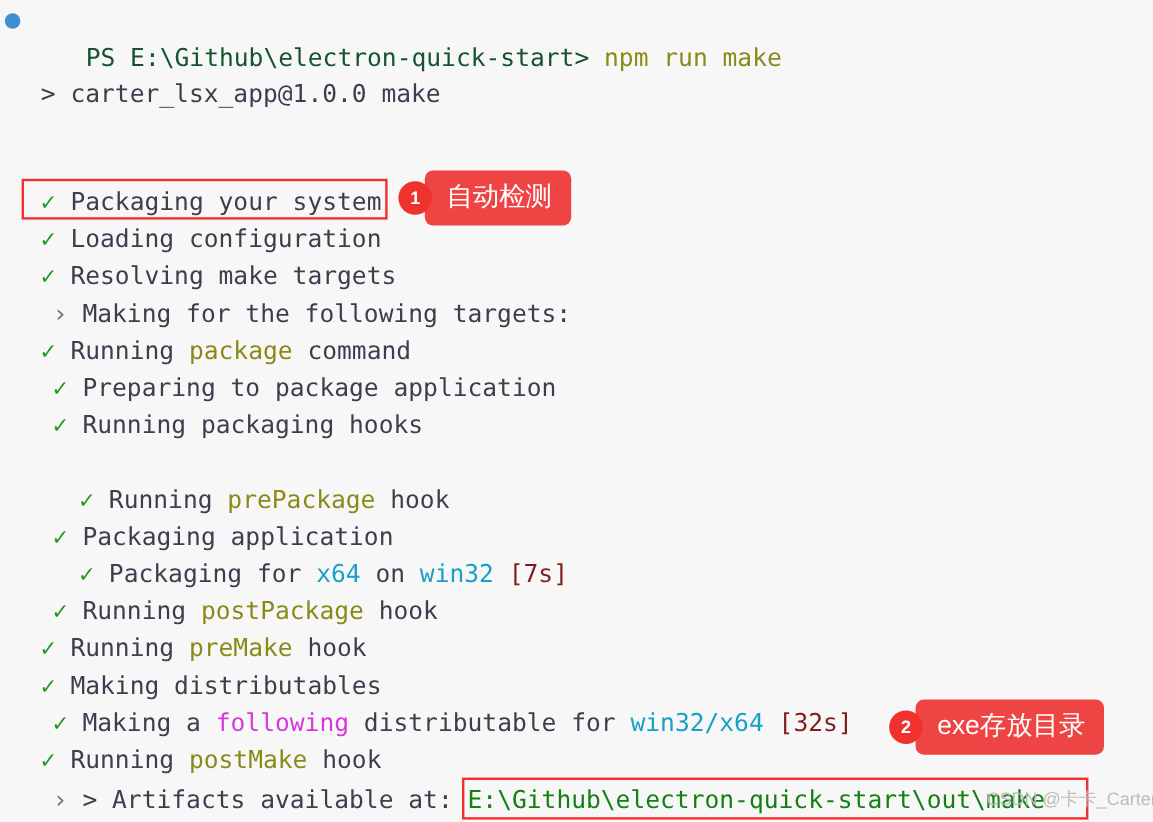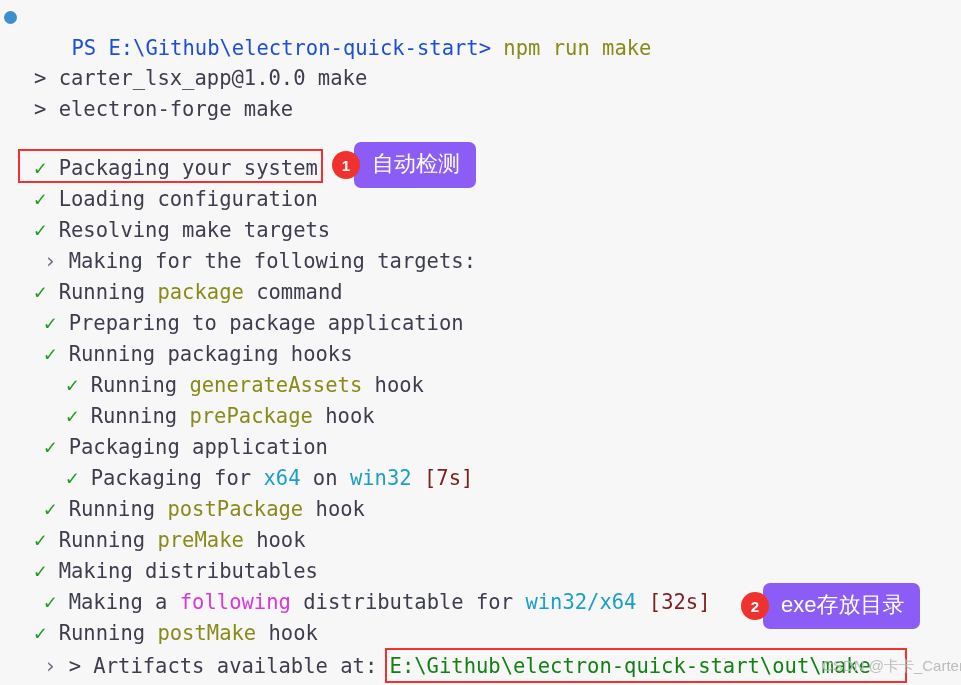--- a/index.html
+++ b/index.html
@@ -60,21 +60,21 @@
   .chev {
     color: #6f6f80;
   }
 
   .c-key     { color: #8a8a18; }   
   .c-arch    { color: #1a9fc7; }   
   .c-time    { color: #7f1d1d; }   
   .c-magenta { color: #d838d8; }   
   .c-green   { color: #138013; margin-top: 29px; }   
   .c-cmd     { color: #8a8a18; }   
-  .c-text    { color: #1d4ed8; text-align: right; }
+  .c-text    { color: #14532d; text-align: right; }
 
   
   .redbox {
     position: absolute;
     border: 2px solid #f2302f;
     box-sizing: border-box;
     pointer-events: none;
   }
   #redbox-system {
     left: 18px;
@@ -105,21 +105,21 @@
     font-size: 15px;
     font-weight: 700;
     display: flex;
     align-items: center;
     justify-content: center;
     flex: none;
     z-index: 3;
   }
   .bubble {
     position: relative;
-    background: #8b5cf6;
+    background: #ef4444;
     color: #ffffff;
     font-family: "Liberation Sans", sans-serif;
     font-size: 22px;
     line-height: 1;
     padding: 11px 16px 13px 18px;
     border-radius: 7px;
     margin-left: -6px;
     white-space: nowrap;
     z-index: 2;
   }
@@ -153,37 +153,35 @@
 </head>
 <body>
 
 <div id="terminal">
 
   <div class="line prompt-line" style="top:2px;">
     <span class="bullet"></span><span class="c-text">PS E:\Github\electron-quick-start&gt;</span><span class="c-text"> </span><span class="c-cmd">npm run make</span>
   </div>
 
   <div class="line ind0" style="top:63px;"><span>&gt; carter_lsx_app@1.0.0 make</span></div>
-  <div class="line ind0" style="top:94px;"><span>&gt; electron-forge make</span></div>
 
   <div class="line ind0" style="top:153px;"><span class="check">✓</span><span> </span><span>Packaging your system</span></div>
 
   <div class="line ind0" style="top:184px;"><span class="check">✓</span><span> </span><span>Loading configuration</span></div>
 
   <div class="line ind0" style="top:215px;"><span class="check">✓</span><span> </span><span>Resolving make targets</span></div>
 
   <div class="line ind1" style="top:246px;"><span class="chev">›</span><span> </span><span>Making for the following targets:</span></div>
 
   <div class="line ind0" style="top:277px;"><span class="check">✓</span><span> </span><span>Running </span><span class="c-key">package</span><span> command</span></div>
 
   <div class="line ind1" style="top:339px;"><span class="check">✓</span><span> </span><span>Running packaging hooks</span></div>
 
   <div class="line ind1" style="top:308px;"><span class="check">✓</span><span> </span><span>Preparing to package application</span></div>
 
-  <div class="line ind2" style="top:370px;"><span class="check">✓</span><span> </span><span>Running </span><span class="c-key">generateAssets</span><span> hook</span></div>
 
   <div class="line ind2" style="top:401px;"><span class="check">✓</span><span> </span><span>Running </span><span class="c-key">prePackage</span><span> hook</span></div>
 
   <div class="line ind1" style="top:432px;"><span class="check">✓</span><span> </span><span>Packaging application</span></div>
 
   <div class="line ind2" style="top:463px;"><span class="check">✓</span><span> </span><span>Packaging for </span><span class="c-arch">x64</span><span> on </span><span class="c-arch">win32</span><span> </span><span class="c-time">[7s]</span></div>
 
   <div class="line ind1" style="top:494px;"><span class="check">✓</span><span> </span><span>Running </span><span class="c-key">postPackage</span><span> hook</span></div>
 
   <div class="line ind0" style="top:525px;"><span class="check">✓</span><span> </span><span>Running </span><span class="c-key">preMake</span><span> hook</span></div>

